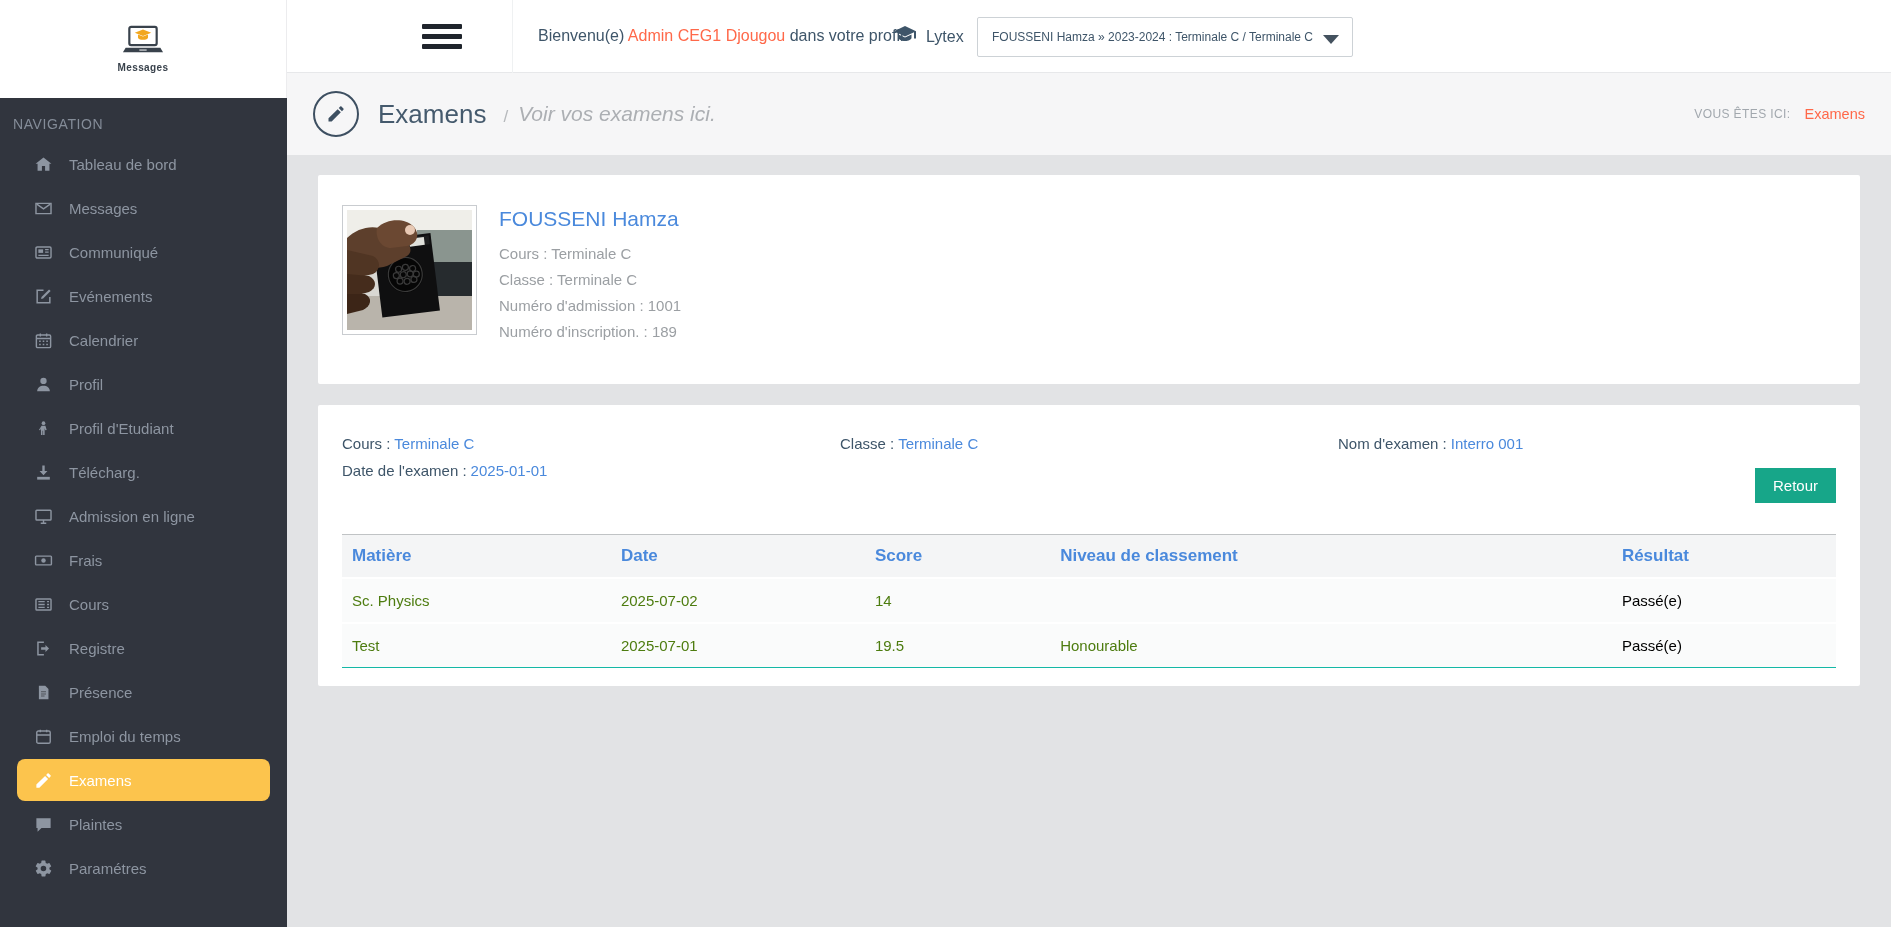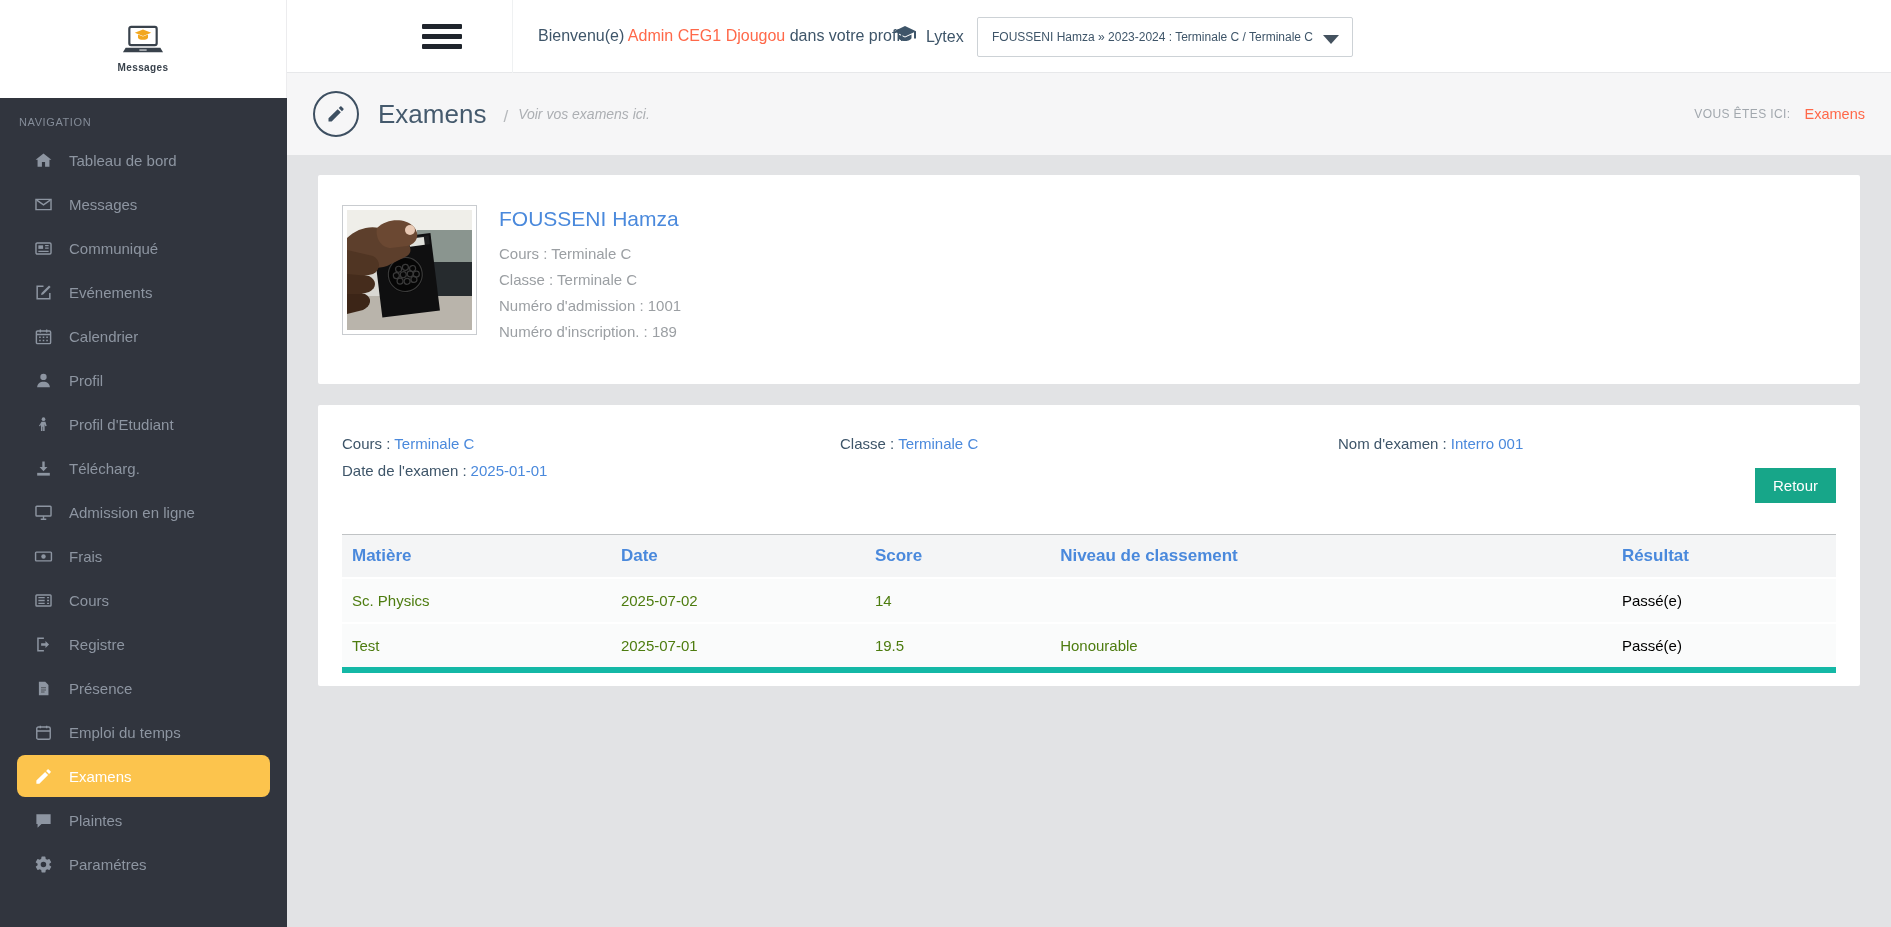--- a/index.html
+++ b/index.html
@@ -3,21 +3,21 @@
 <meta charset="utf-8">
 <style>
   html,body{margin:0;padding:0;width:1891px;height:927px;overflow:hidden;
     font-family:"Liberation Sans","DejaVu Sans",sans-serif;background:#e2e3e5;}
   *{box-sizing:border-box;}
 
   
   .sidebar{position:absolute;left:0;top:0;width:287px;height:927px;background:#31353e;}
   .logo-box{height:98px;background:#fff;display:flex;flex-direction:column;align-items:center;justify-content:center;cursor:pointer;border-right:1px solid #ececee;}
   .brand-name{font-size:10px;font-weight:bold;color:#39424c;letter-spacing:.4px;margin-top:2px;}
-  .nav-label{padding:18px 0 8px 19px;font-size:11px;color:#848c98;letter-spacing:.6px;}
+  .nav-label{padding:18px 0 8px 13px;font-size:14px;color:#848c98;letter-spacing:.6px;}
   .menu{list-style:none;margin:2px 0 0;padding:0;}
   .menu-item{display:flex;align-items:center;height:44px;color:#8d95a1;font-size:15px;cursor:pointer;padding-left:33px;}
   .menu-item .mi-icon{width:20px;height:20px;margin-right:16px;display:flex;align-items:center;justify-content:center;flex:none;}
   .menu-item.active{background:#fcc44d;color:#fff;border-radius:8px;margin:1px 17px;padding-left:16px;height:42px;}
 
   
   .header{position:absolute;left:287px;top:0;width:1604px;height:73px;background:#fff;border-bottom:1px solid #e7e8ea;display:flex;align-items:center;}
   .hamburger{margin-left:135px;width:40px;cursor:pointer;flex:none;}
   .hamburger .bar{height:5px;background:#1f242c;border-radius:1px;margin:5px 0;}
   .hdr-divider{width:1px;height:73px;background:#eff1f2;margin-left:50px;flex:none;}
@@ -34,21 +34,21 @@
   .user-menu{display:flex;align-items:center;margin:0 16px;cursor:pointer;}
   .avatar{width:28px;height:28px;border-radius:50%;background:#cfd6de;display:flex;align-items:flex-end;justify-content:center;overflow:hidden;flex:none;}
   .user-name{margin-left:12px;font-size:15px;color:#3e5569;white-space:nowrap;}
   .user-caret{margin-left:9px;width:0;height:0;border-left:5px solid transparent;border-right:5px solid transparent;border-top:5px solid #5c6874;}
 
   
   .titlebar{position:absolute;left:287px;top:73px;width:1604px;height:82px;background:#f6f6f7;display:flex;align-items:center;padding:0 26px;}
   .page-icon{width:46px;height:46px;border-radius:50%;border:2px solid #3d4f61;display:flex;align-items:center;justify-content:center;flex:none;}
   .page-title{margin-left:19px;font-size:26px;font-weight:400;color:#455a6d;}
   .crumb-sep{margin:6px 10px 0 17px;color:#b6b9bc;font-size:17px;}
-  .page-subtitle{margin-top:0;font-style:italic;font-size:14px;color:#acafb3;}
+  .page-subtitle{margin-top:0;font-style:italic;font-size:21px;color:#acafb3;}
   .youhere{margin-left:auto;display:flex;align-items:center;}
   .youhere-label{font-size:12px;color:#a2a8ae;letter-spacing:.4px;}
   .youhere-current{margin-left:14px;font-size:14.5px;color:#ff6849;cursor:pointer;}
 
   
   .content{position:absolute;left:287px;top:155px;width:1604px;height:772px;background:#e2e3e5;padding:20px 31px;}
   .card{background:#fff;border-radius:2px;}
   .student-card{height:209px;padding:30px 24px 0;display:flex;}
   .photo-frame{width:135px;height:130px;border:1px solid #c9ccd0;background:#fff;padding:4px;flex:none;}
   .photo-frame svg{width:100%;height:100%;display:block;}
@@ -59,21 +59,21 @@
   .exam-card{margin-top:21px;height:281px;padding:28px 24px 24px;position:relative;}
   .exam-fields{display:flex;}
   .exam-col{width:33.5%;}
   .exam-field{font-size:15px;line-height:21px;margin-bottom:6px;}
   .exam-field .lbl{color:#3e5569;}
   .exam-field .val{color:#4a89dc;margin-left:4px;}
   .btn-retour{position:absolute;top:63px;right:24px;background:#17a689;color:#fff;border:none;border-radius:0;font-size:15px;padding:9px 18px;cursor:pointer;font-family:inherit;}
   .results{width:100%;border-collapse:collapse;table-layout:fixed;margin-top:47px;border-top:1px solid #c0c3c5;}
   .results th{text-align:left;font-size:17px;font-weight:bold;color:#4a89dc;background:#f4f5f6;padding:11px 8px 11px 10px;border-bottom:2px solid #fff;}
   .results td{font-size:15px;color:#4d7c0f;background:#fafbfb;padding:13px 8px 13px 10px;border-bottom:2px solid #fff;}
-  .results tr:last-child td{border-bottom:6px solid #14b8a6;}
+  .results tr:last-child td{border-bottom:1px solid #14b8a6;}
   .results .green{color:#000000;}
 </style>
 </head>
 <body>
 
 <div class="sidebar">
   <div class="logo-box">
     <span>
       <svg width="44" height="31" viewBox="0 0 48 34">
         <rect x="9" y="2" width="30" height="20" rx="2" fill="#fff" stroke="#39424c" stroke-width="2.4"></rect>

